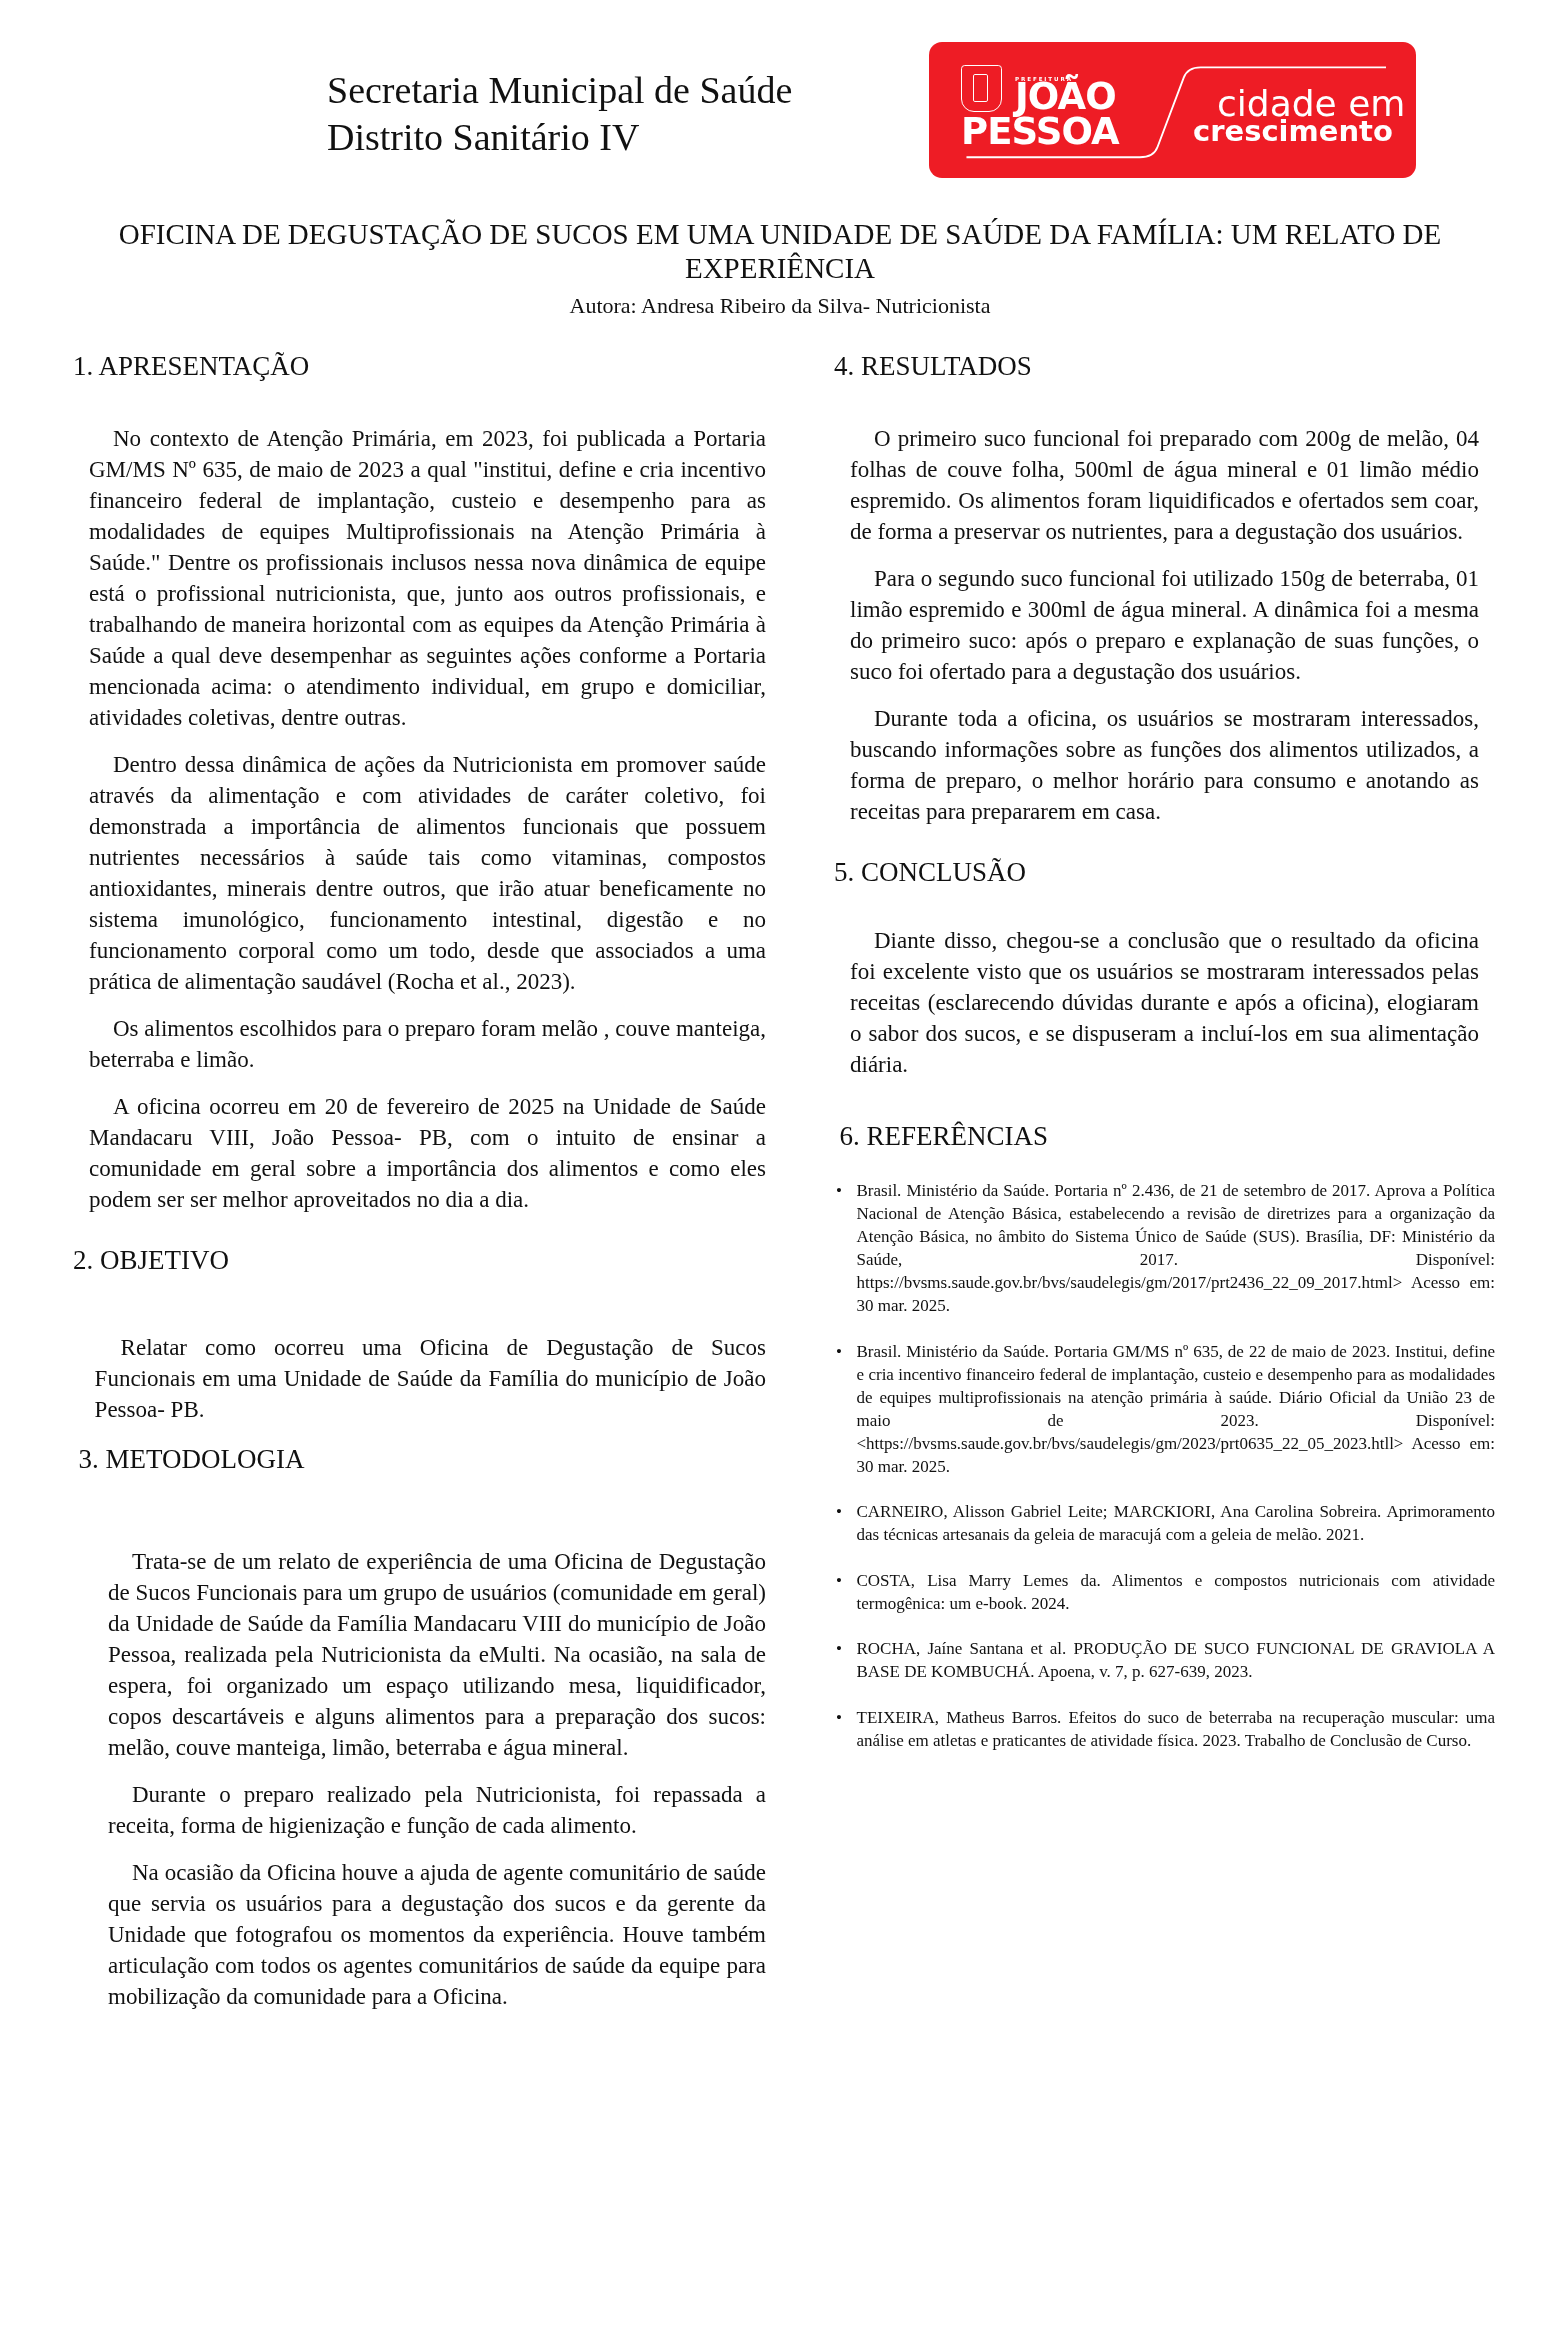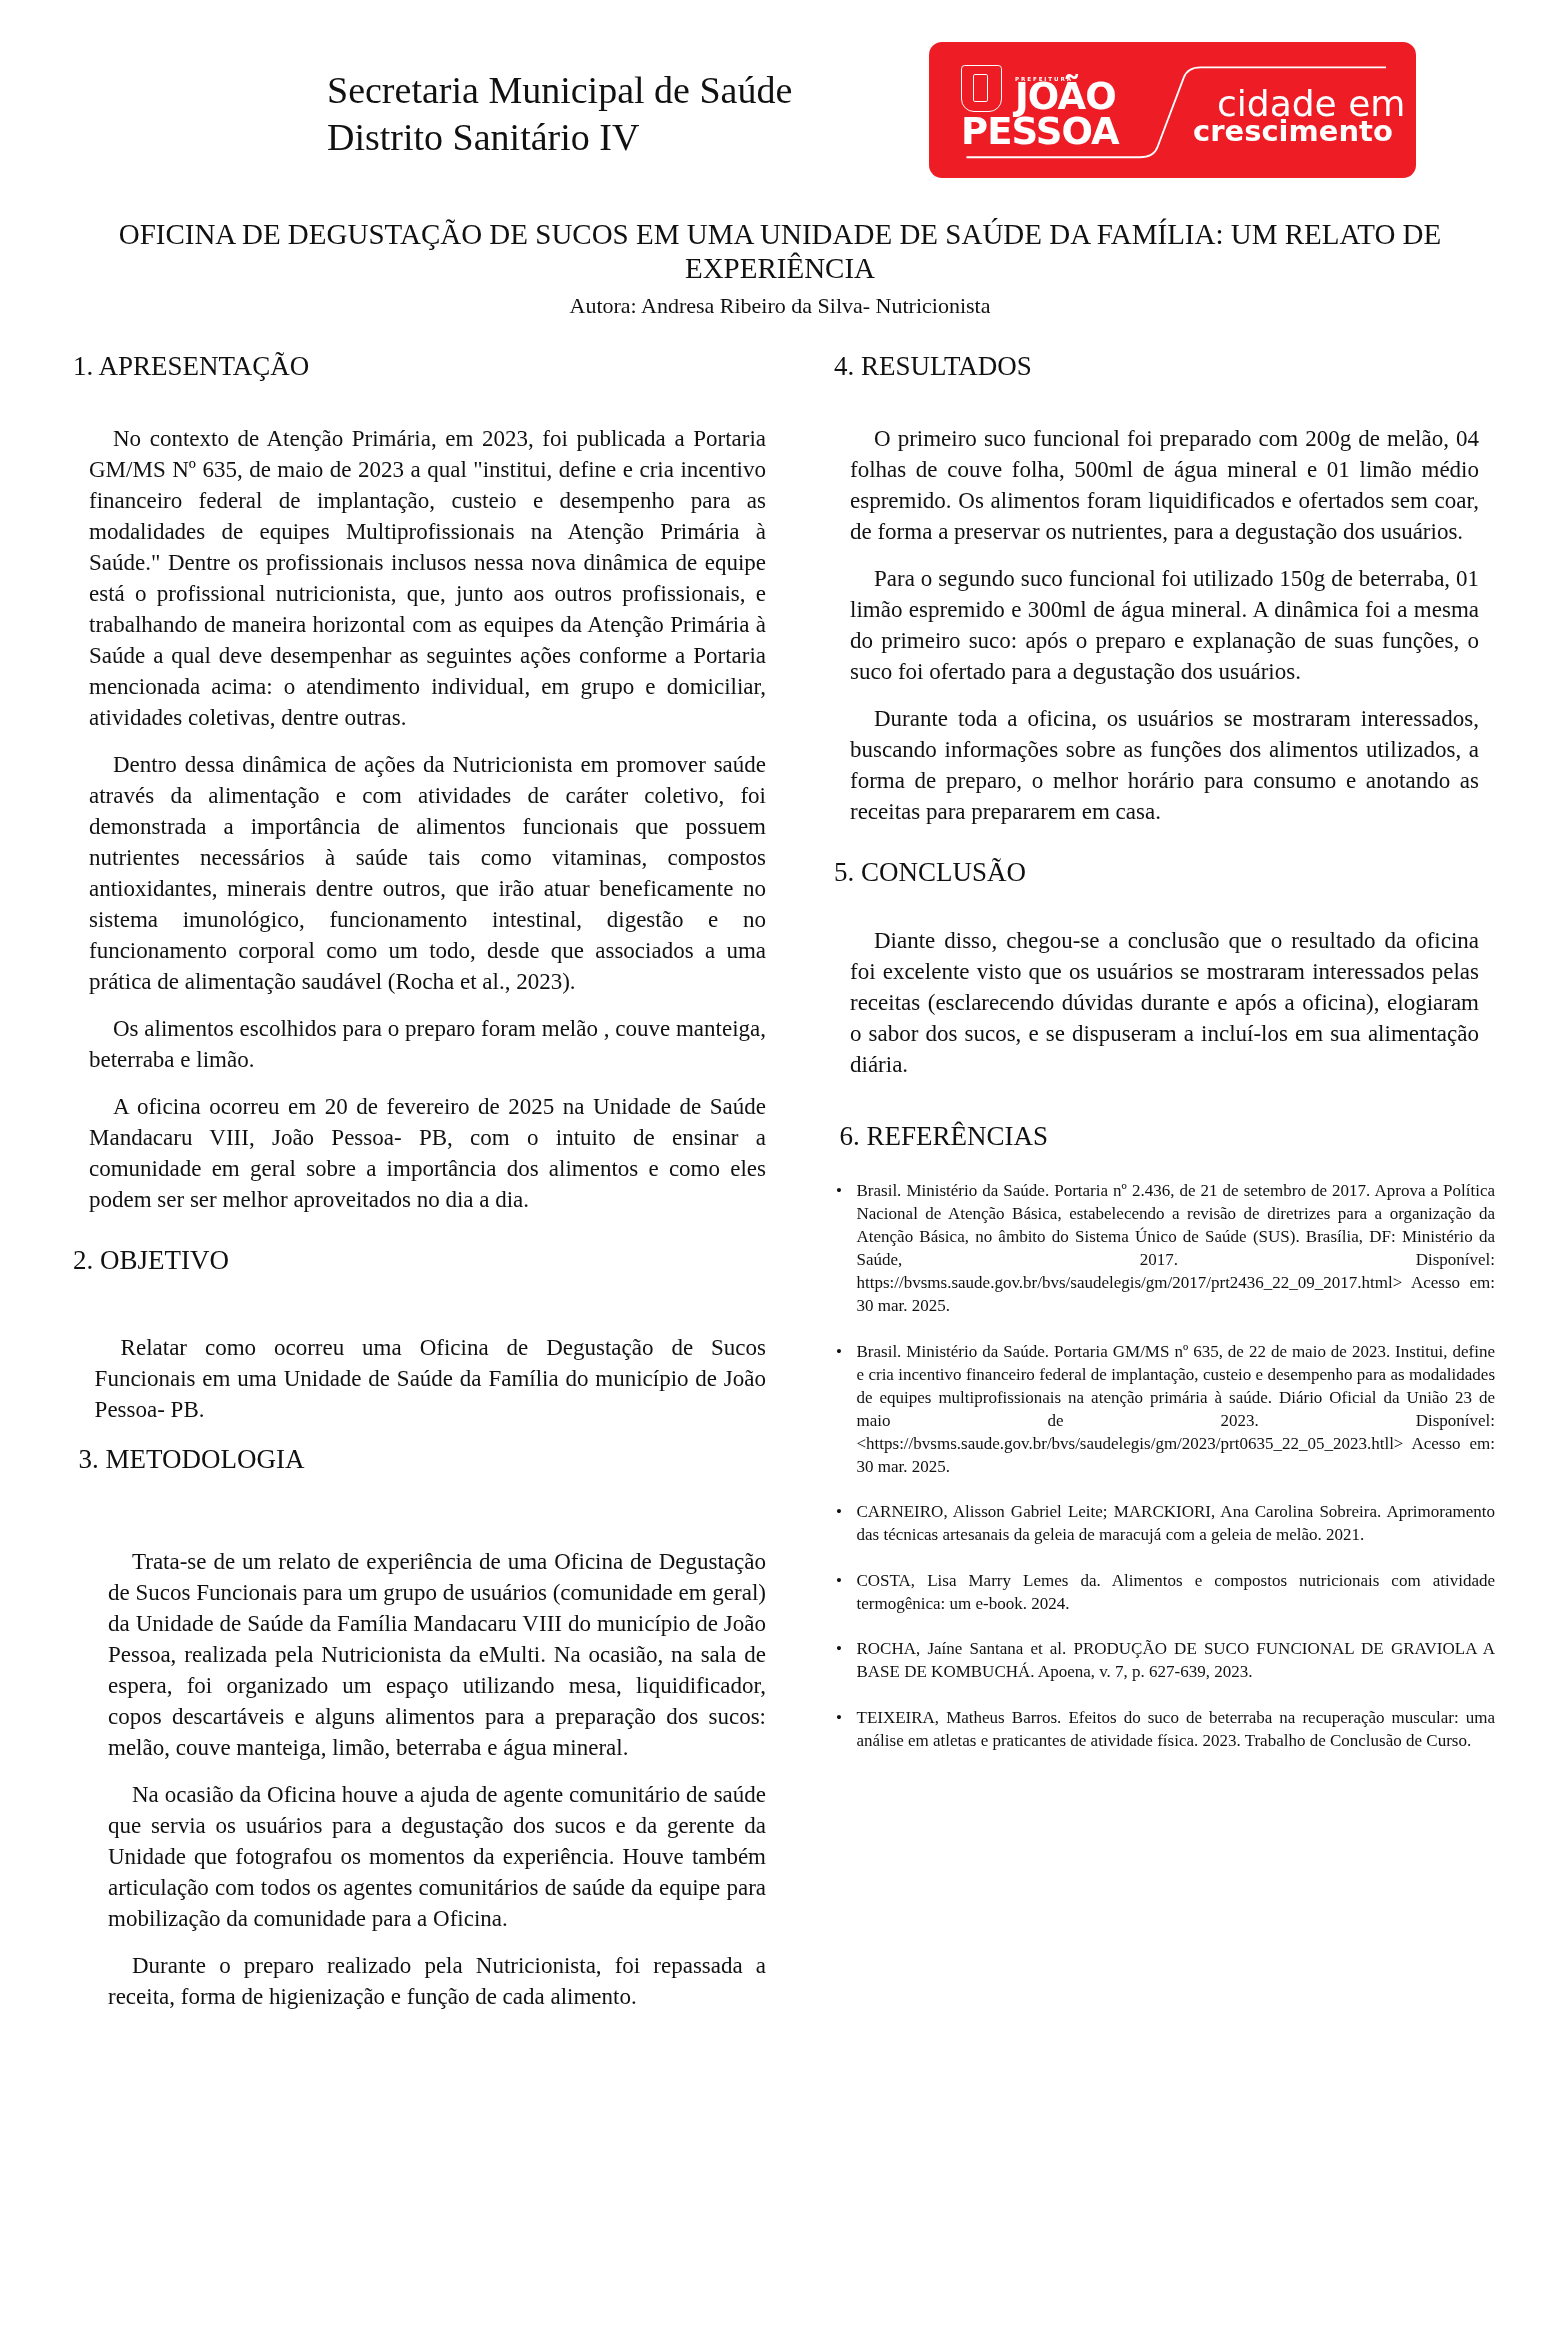--- a/index.html
+++ b/index.html
@@ -105,22 +105,22 @@
   <section style="margin-top:28px;">
     <h2 class="section">2. OBJETIVO</h2>
     <div style="height:39px"></div>
     <p class="body" style="padding-left:5.6px; text-indent:26px;">Relatar como ocorreu uma Oficina de Degustação de Sucos Funcionais em uma Unidade de Saúde da Família do município de  João Pessoa- PB.</p>
   </section>
   <section style="margin-top:17px;">
     <h2 class="section" style="padding-left:5.6px;">3. METODOLOGIA</h2>
     <div style="height:54px"></div>
     <div style="padding-left:19px;">
       <p class="body">Trata-se de um relato de experiência de uma Oficina de Degustação de Sucos Funcionais para um grupo de usuários (comunidade em geral) da Unidade de Saúde da Família Mandacaru VIII do município de João Pessoa, realizada pela Nutricionista da eMulti. Na ocasião, na sala de espera, foi organizado um espaço utilizando mesa, liquidificador, copos descartáveis e alguns alimentos para a preparação dos sucos: melão, couve manteiga, limão, beterraba e água mineral.</p>
+      <p class="body">Durante o preparo realizado pela Nutricionista, foi repassada a receita, forma de higienização e função de cada alimento.</p>
       <p class="body">Na ocasião da Oficina houve a ajuda de agente comunitário de saúde que servia os usuários para a degustação dos sucos e da gerente da Unidade que fotografou os momentos da experiência. Houve também articulação com todos os agentes comunitários de saúde da equipe para mobilização da comunidade para a Oficina.</p>
-      <p class="body">Durante o preparo realizado pela Nutricionista, foi repassada a receita, forma de higienização e função de cada alimento.</p>
     </div>
   </section>
 </div>
 
 <div class="col col-right">
   <section>
     <h2 class="section" style="margin-top:3.7px;">4. RESULTADOS</h2>
     <div style="height:24px"></div>
     <p class="body">O primeiro suco funcional foi preparado com 200g de melão, 04 folhas de couve folha, 500ml de água mineral e 01 limão médio espremido. Os alimentos foram liquidificados e ofertados sem coar, de forma a preservar os nutrientes, para a degustação dos usuários.</p>
     <p class="body">Para o segundo suco funcional foi utilizado 150g de beterraba, 01 limão espremido e 300ml de água mineral. A dinâmica foi a mesma do primeiro suco: após o preparo e explanação de suas funções, o suco foi ofertado para a degustação dos usuários.</p>

